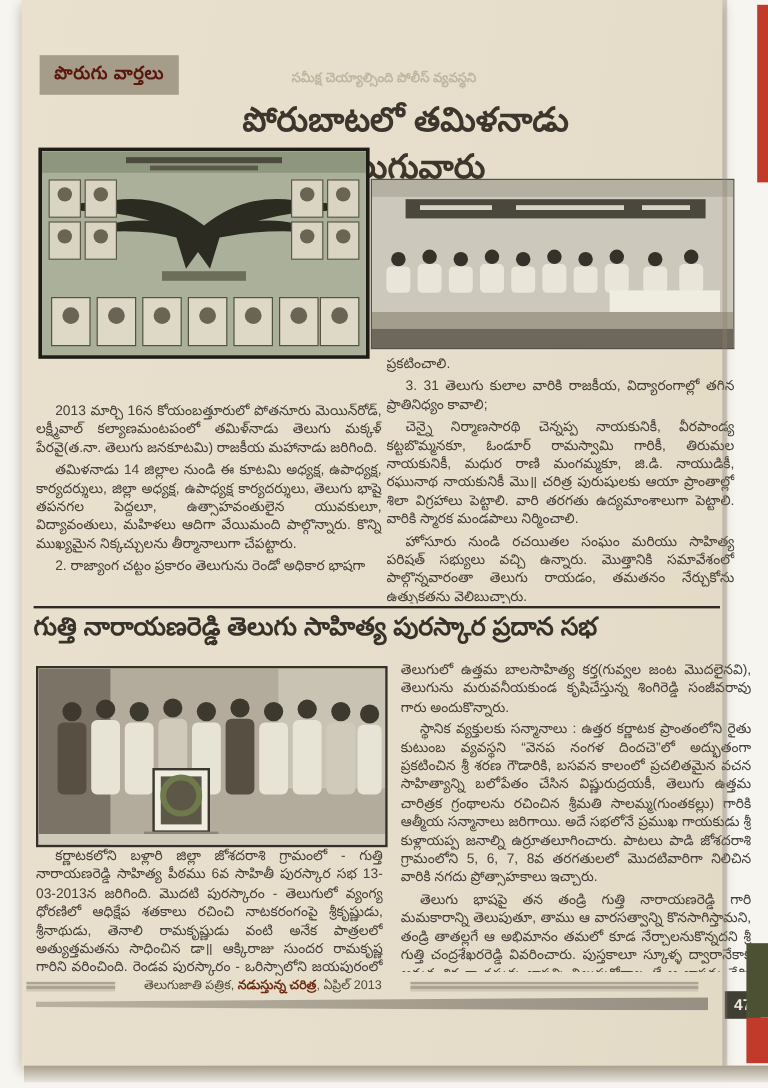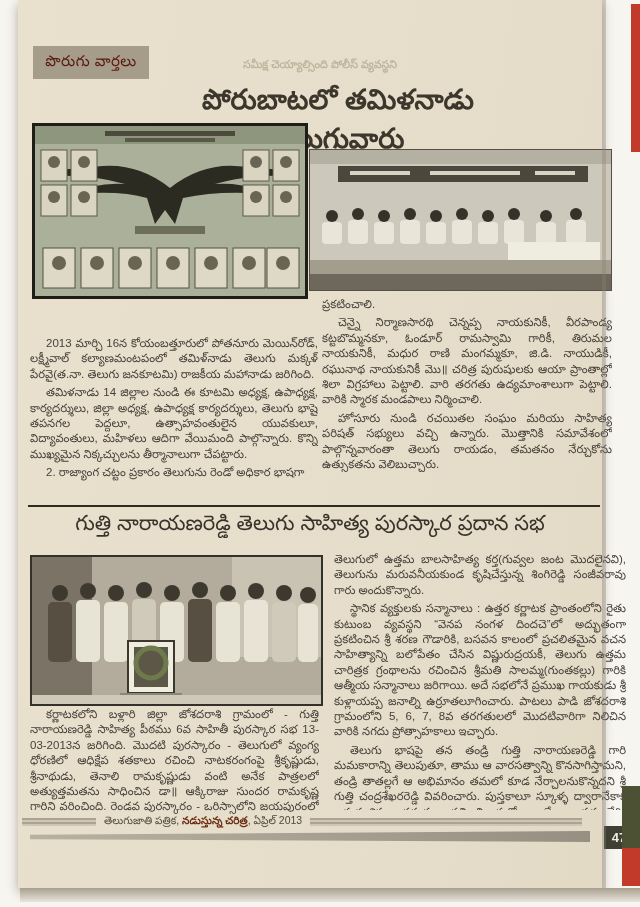--- a/index.html
+++ b/index.html
@@ -9,36 +9,36 @@
     font-family:"Liberation Sans","DejaVu Sans",sans-serif;
   }
   .page{
     position:absolute;left:18px;top:0;width:584px;height:888px;
     background:linear-gradient(100deg,#e9e1ce 0%,#e6decb 55%,#e3dac6 100%);
     box-shadow:0 4px 10px rgba(90,80,60,.45);
   }
   
   .header-label{
     position:absolute;left:15px;top:46px;width:116px;height:33px;
-    background:#a59c8a;color:#5a170e;font-weight:normal;font-size:15px;
+    background:#a59c8a;color:#5a170e;font-weight:bold;font-size:15px;
     display:flex;align-items:center;justify-content:center;
     letter-spacing:.5px;
   }
   .ghost{
     position:absolute;left:225px;top:58px;width:360px;height:34px;
     color:rgba(125,115,85,.38);font-size:11px;font-weight:bold;
     overflow:hidden;white-space:nowrap;
   }
   .title1{
     position:absolute;left:120px;top:84px;width:400px;margin:0;
     font-size:28px;font-weight:700;color:#3c362c;text-align:center;
   }
   .title2{
     position:absolute;left:10px;top:511px;width:564px;margin:0;
-    font-size:21px;font-weight:400;color:#38332a;text-align:center;
+    font-size:21px;font-weight:700;color:#38332a;
   }
   .rule{
     position:absolute;left:10px;top:505px;width:572px;height:2px;
     background:#2f2b23;
   }
   
   .photo{position:absolute;overflow:hidden;}
   .photo svg{display:block;}
   .photo1{left:14px;top:123px;width:270px;height:170px;border:3px solid #1f1d17;}
   .photo2{left:291px;top:149px;width:301px;height:140px;border:1px solid #55514a;}
@@ -48,21 +48,21 @@
     text-align:justify;overflow:hidden;}
   .col p{margin:0 0 3px 0;text-indent:16px;}
   .col p.cont{text-indent:0;}
   .a1-left{left:12px;top:297px;width:288px;height:206px;margin-top:39px;}
   .a1-right{left:304px;top:297px;width:290px;height:206px;}
   .a2-left{left:12px;top:707px;width:289px;height:108px;}
   .a2-right{left:316px;top:552px;width:292px;height:258px;}
   
   .footer-line{
     position:absolute;left:4px;top:814px;width:560px;height:15px;
-    display:flex;align-items:center;gap:8px;
+    display:flex;align-items:center;gap:24px;
     font-size:10.5px;color:#4e4a38;white-space:nowrap;
   }
   .stripes{height:8px;background:repeating-linear-gradient(
       180deg,#aba393 0 2px,#cfc7b4 2px 4px);}
   .stripes.s1{width:74px;}
   .stripes.s2{flex:1;}
   .footer-mag{font-weight:bold;color:#6b2e14;}
   .footer-bar{
     position:absolute;left:12px;top:831px;width:560px;height:11px;
     background:linear-gradient(90deg,#b9b2a2,#968f82);
@@ -193,20 +193,21 @@
       </svg>
     </div>
 
     <div class="col a1-left">
       <p>2013 మార్చి 16న కోయంబత్తూరులో పోతనూరు మెయిన్‌రోడ్, లక్ష్మీవాల్ కల్యాణమంటపంలో తమిళ్‌నాడు తెలుగు మక్కళ్ పేరవై(త.నా. తెలుగు జనకూటమి) రాజకీయ మహానాడు జరిగింది.</p>
       <p>తమిళనాడు 14 జిల్లాల నుండి ఈ కూటమి అధ్యక్ష, ఉపాధ్యక్ష, కార్యదర్శులు, జిల్లా అధ్యక్ష, ఉపాధ్యక్ష కార్యదర్శులు, తెలుగు భాషై తపనగల పెద్దలూ, ఉత్సాహవంతులైన యువకులూ, విద్యావంతులు, మహిళలు ఆదిగా వేయిమంది పాల్గొన్నారు. కొన్ని ముఖ్యమైన నిక్కచ్చులను తీర్మానాలుగా చేపట్టారు.</p>
       <p>2. రాజ్యాంగ చట్టం ప్రకారం తెలుగును రెండో అధికార భాషగా</p>
     </div>
     <div class="col a1-right">
       <p class="cont">ప్రకటించాలి.</p>
+      <p>3. 31 తెలుగు కులాల వారికి రాజకీయ, విద్యారంగాల్లో తగిన ప్రాతినిధ్యం కావాలి;</p>
       <p>చెన్నై నిర్మాణసారథి చెన్నప్ప నాయకునికీ, వీరపాండ్య కట్టబొమ్మనకూ, ఓండూర్ రామస్వామి గారికీ, తిరుమల నాయకునికీ, మధుర రాణి మంగమ్మకూ, జి.డి. నాయుడికీ, రఘునాథ నాయకునికీ మొ॥ చరిత్ర పురుషులకు ఆయా ప్రాంతాల్లో శిలా విగ్రహాలు పెట్టాలి. వారి తరగతు ఉద్యమాంశాలుగా పెట్టాలి. వారికి స్మారక మండపాలు నిర్మించాలి.</p>
       <p>హోసూరు నుండి రచయితల సంఘం మరియు సాహిత్య పరిషత్ సభ్యులు వచ్చి ఉన్నారు. మొత్తానికి సమావేశంలో పాల్గొన్నవారంతా తెలుగు రాయడం, తమతనం నేర్చుకోను ఉత్సుకతను వెలిబుచ్చారు.</p>
 
     </div>
 
     <div class="rule"></div>
 
     <h2 class="title2">గుత్తి నారాయణరెడ్డి తెలుగు సాహిత్య పురస్కార ప్రదాన సభ</h2>
 
     <div class="photo photo3">

